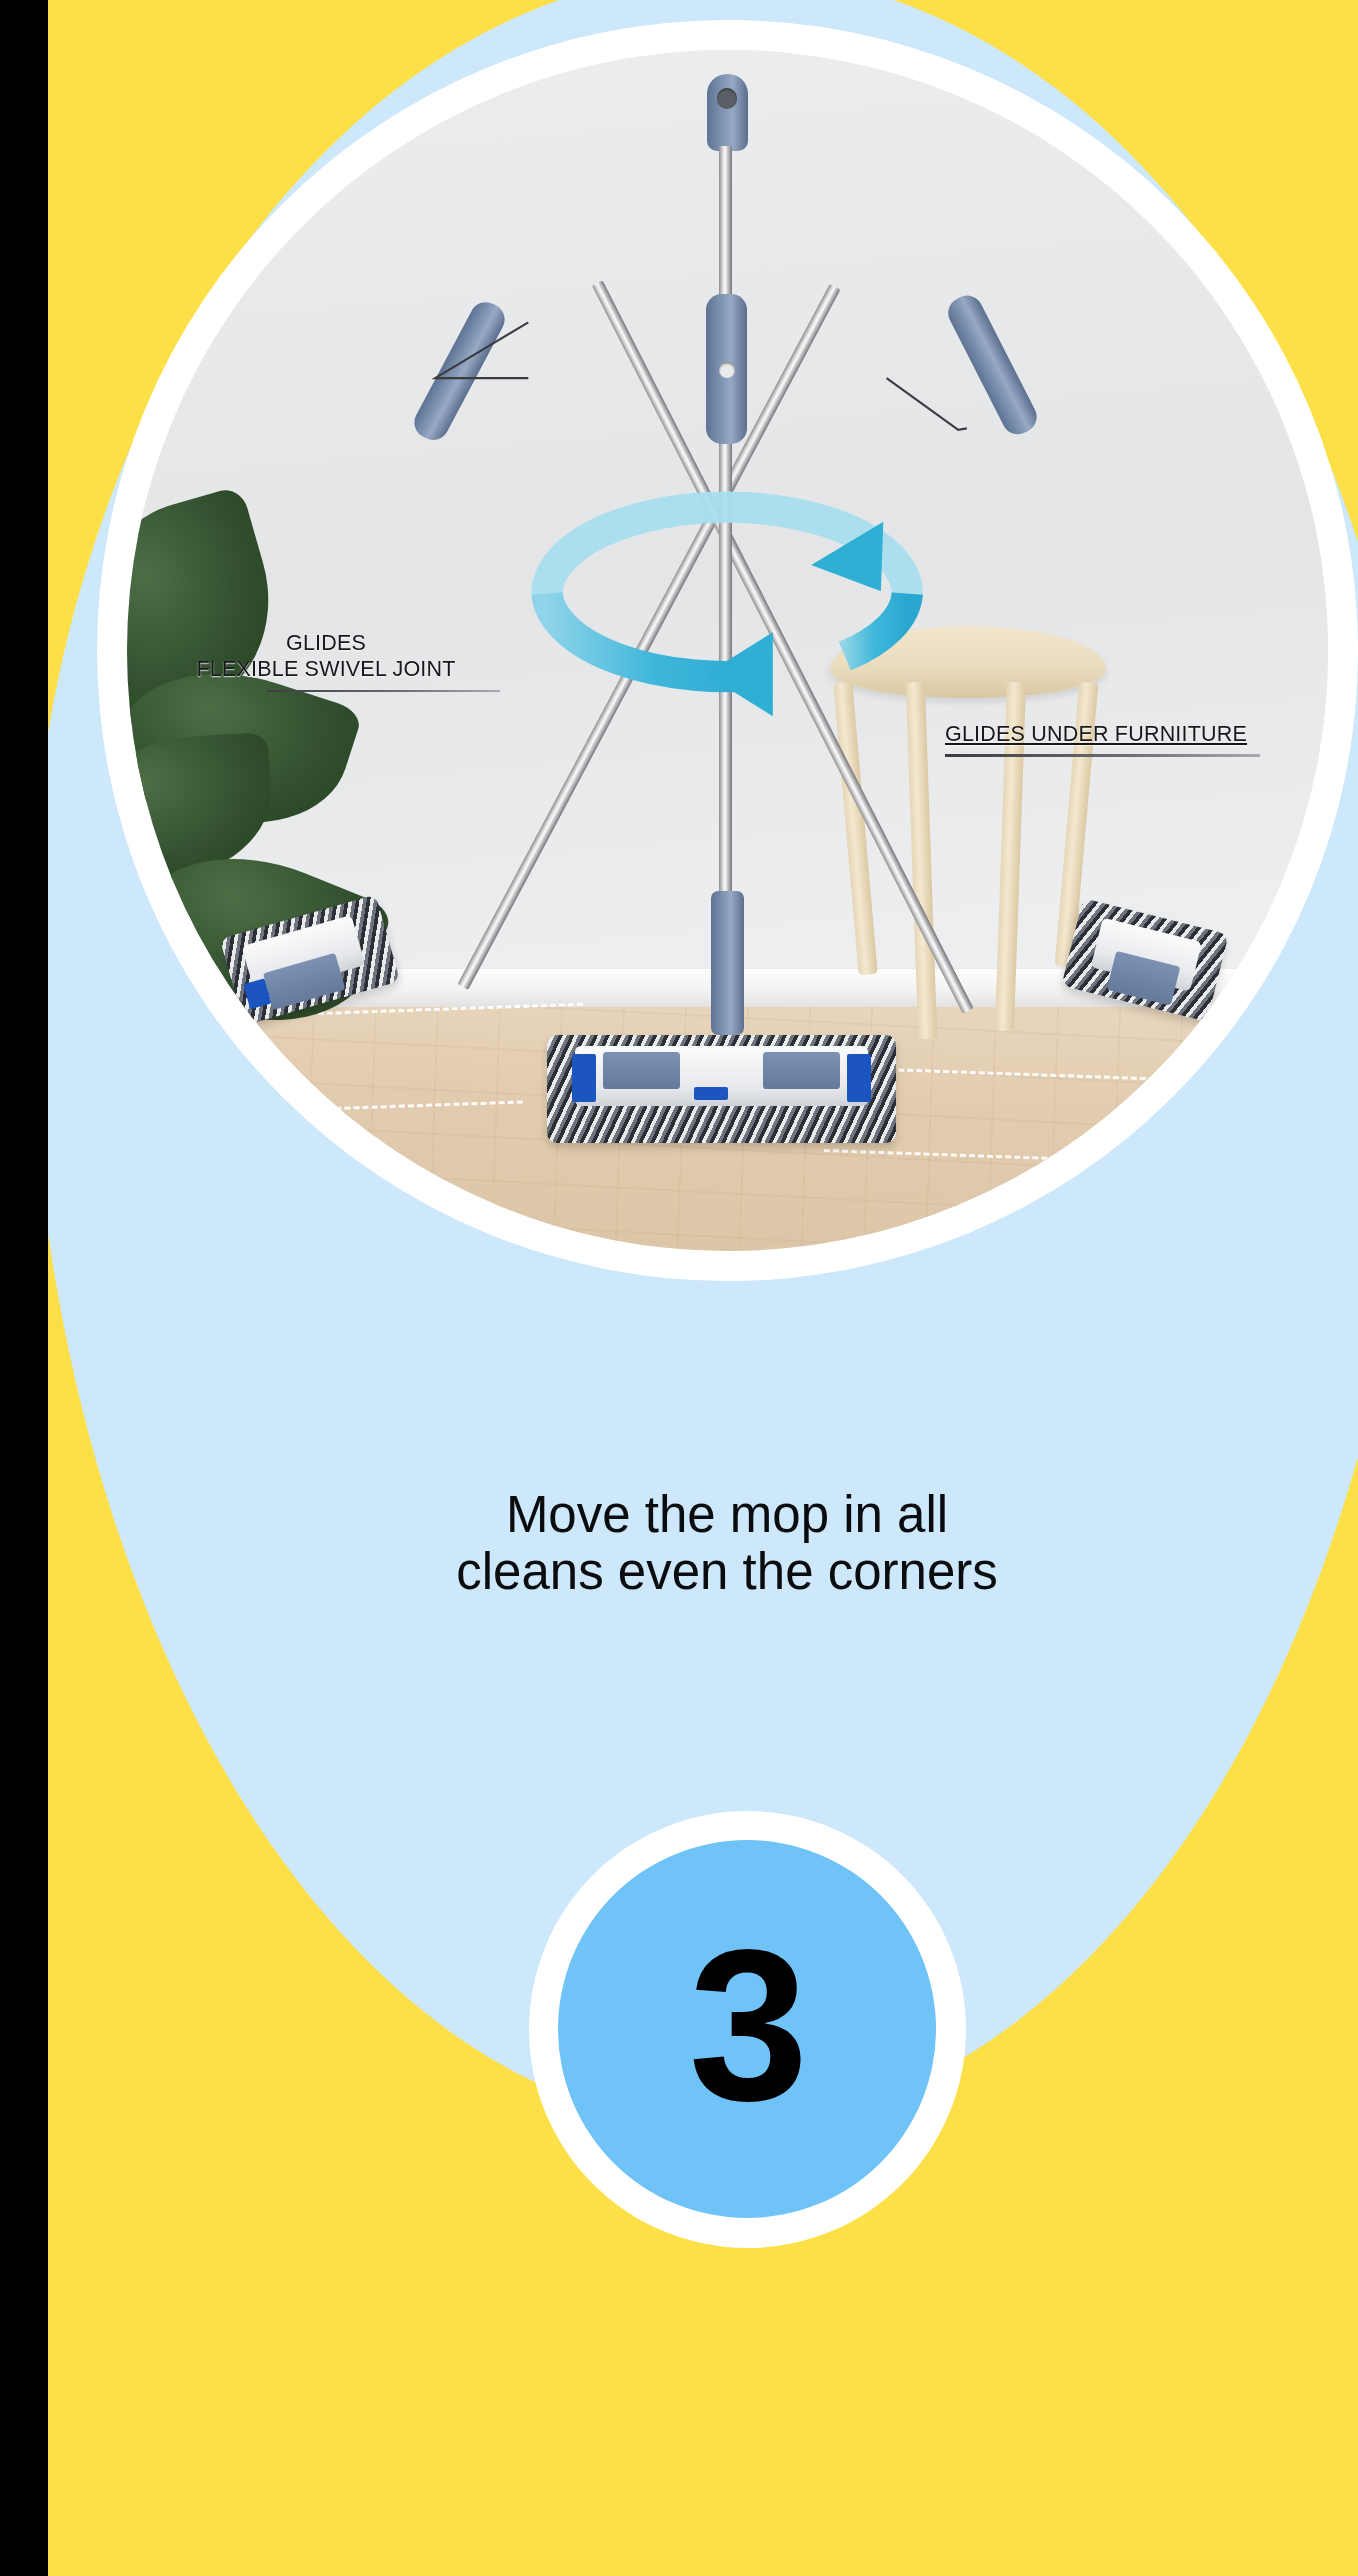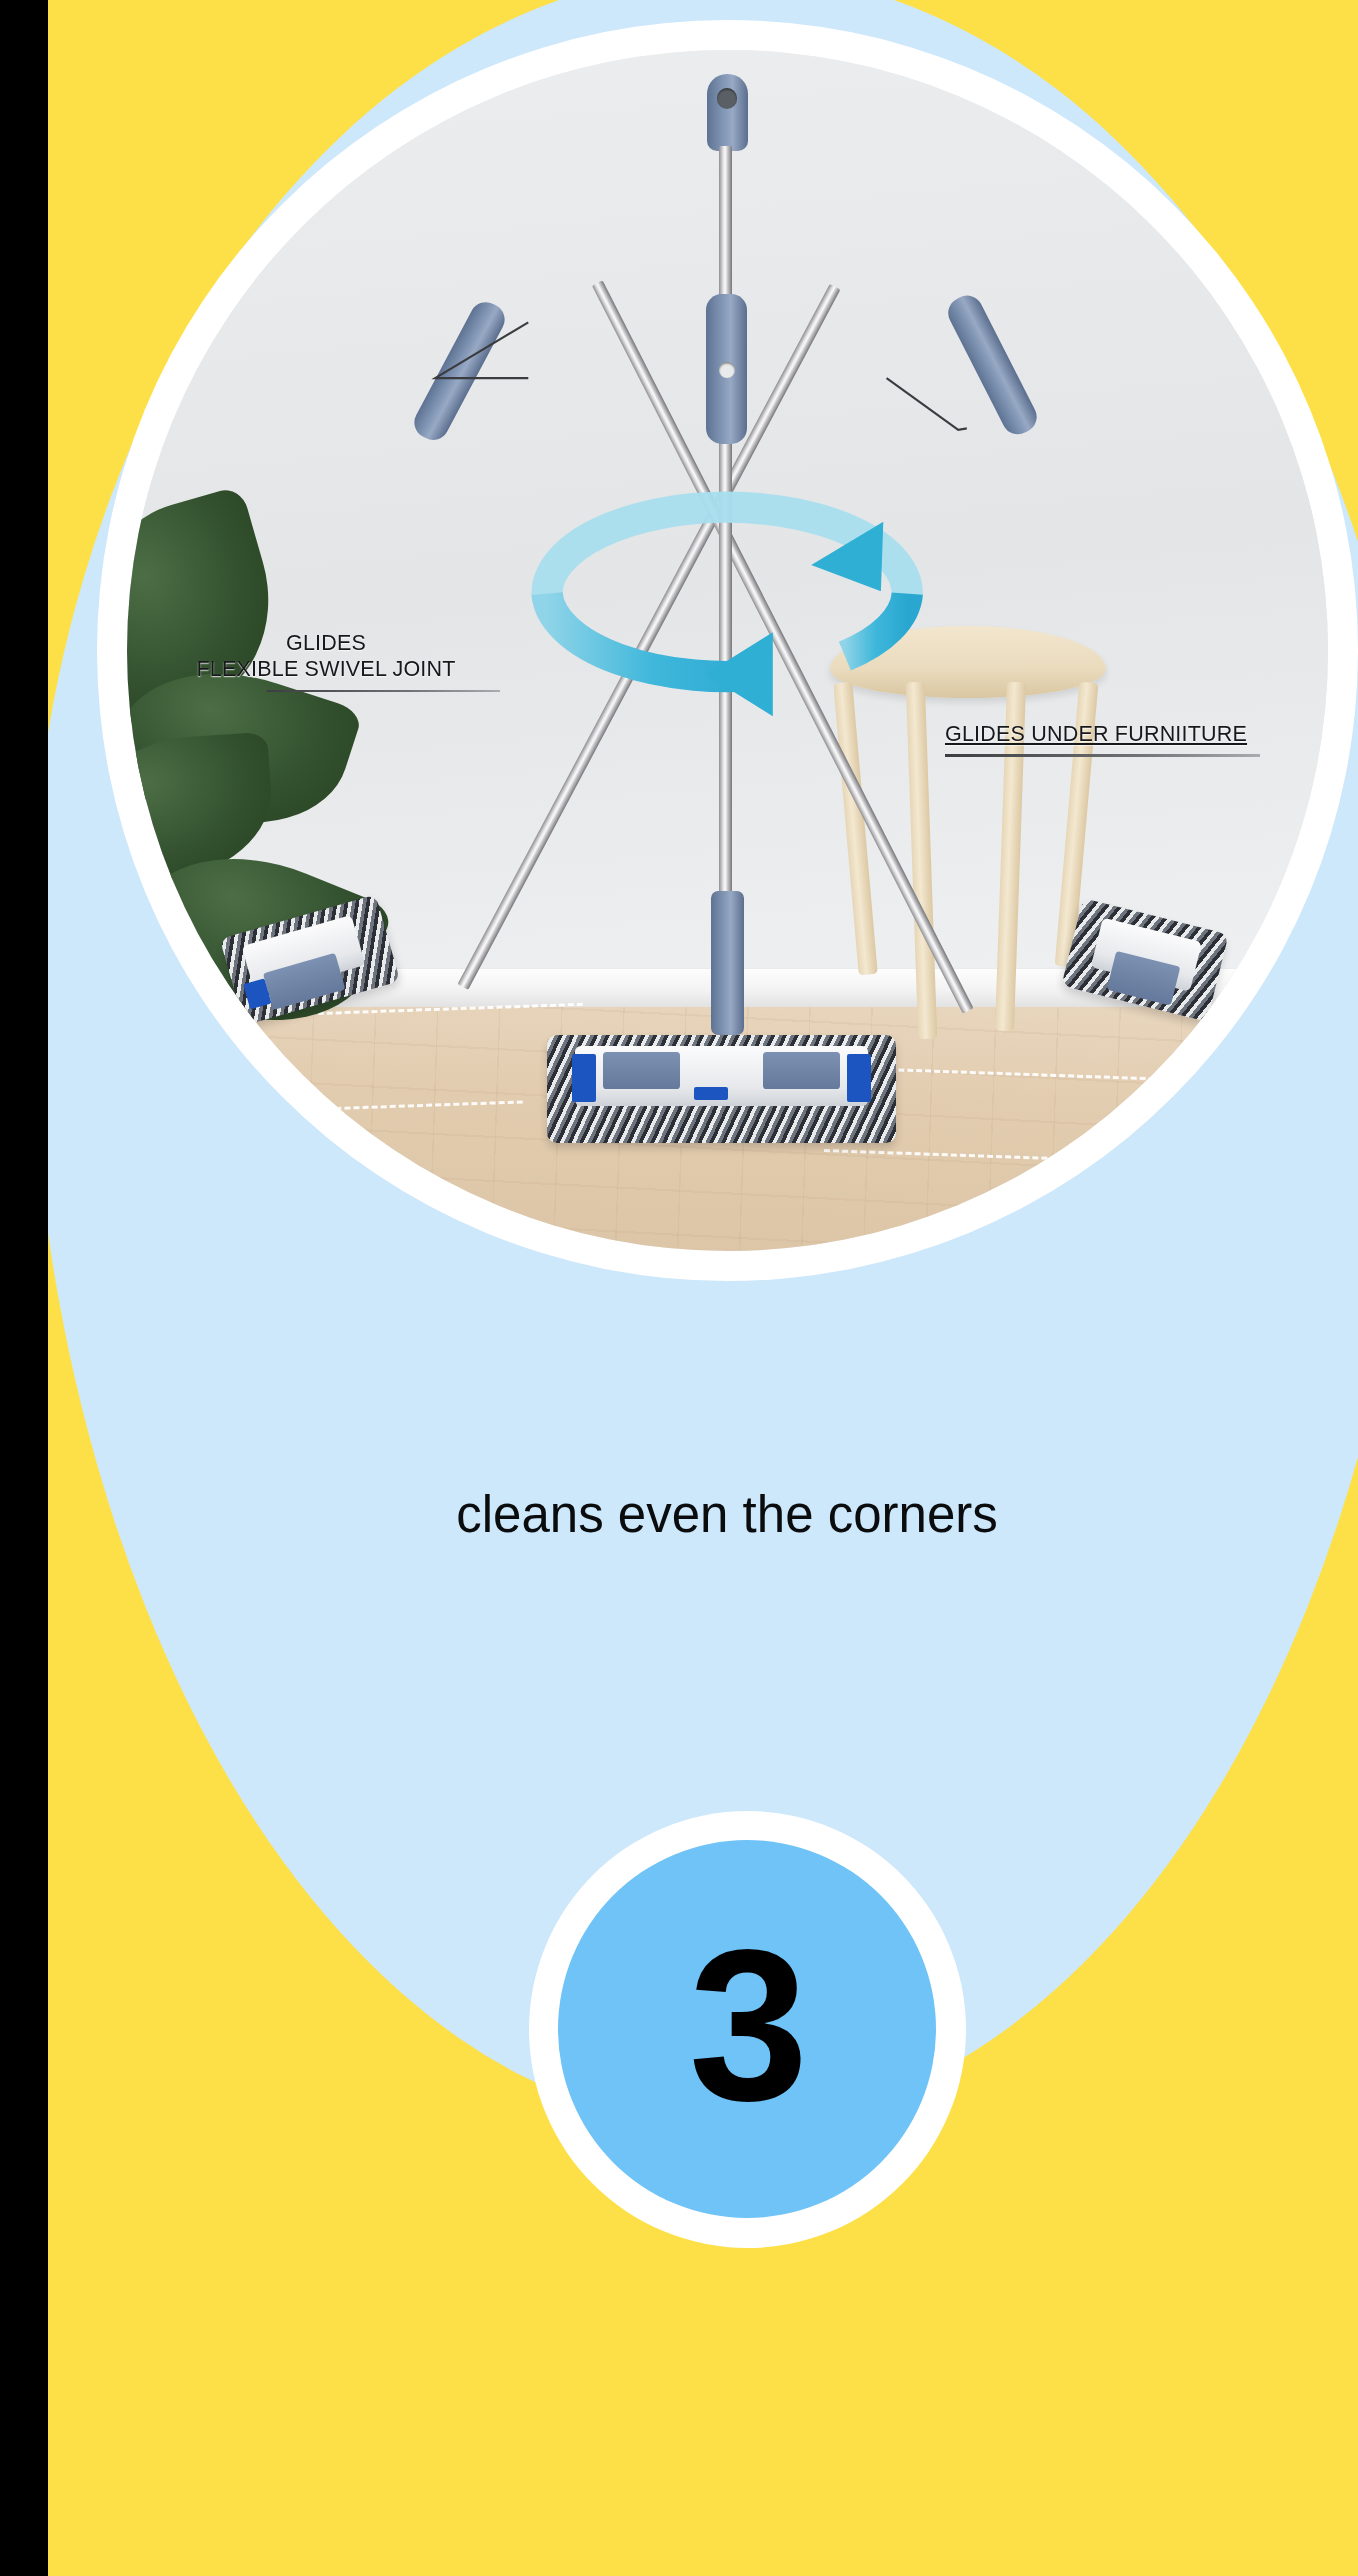--- a/index.html
+++ b/index.html
@@ -360,20 +360,21 @@
     <div class="cl-rule"></div>
   </div>
 
   <div class="callout" id="callout-right">
     <div class="cl-text">GLIDES UNDER FURNIITURE</div>
     <div class="cl-rule"></div>
   </div>
 
 
   <div class="body-copy">
+    <div>Move the mop in all</div>
     <div>cleans even the corners</div>
   </div>
 
   <div class="badge-ring"></div>
   <div class="badge">
     <span class="badge-num">3</span>
   </div>
 
 </div>
 

